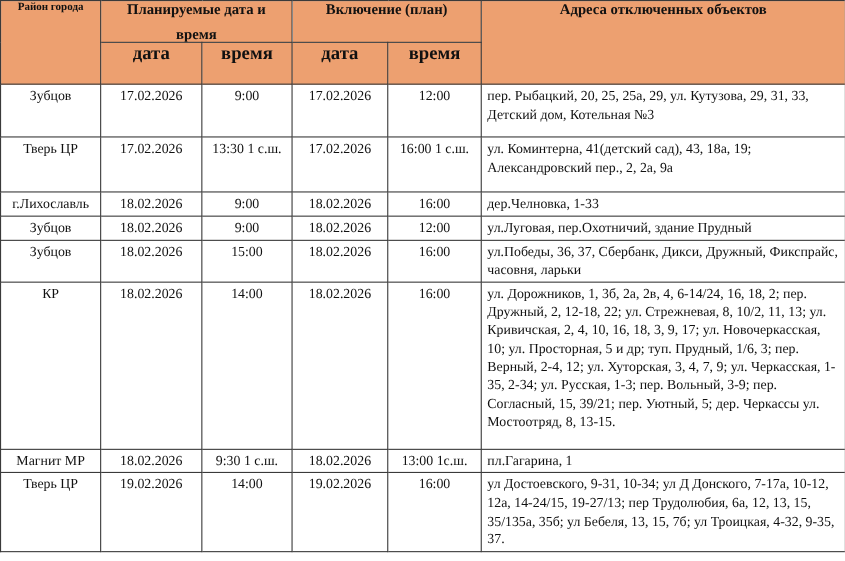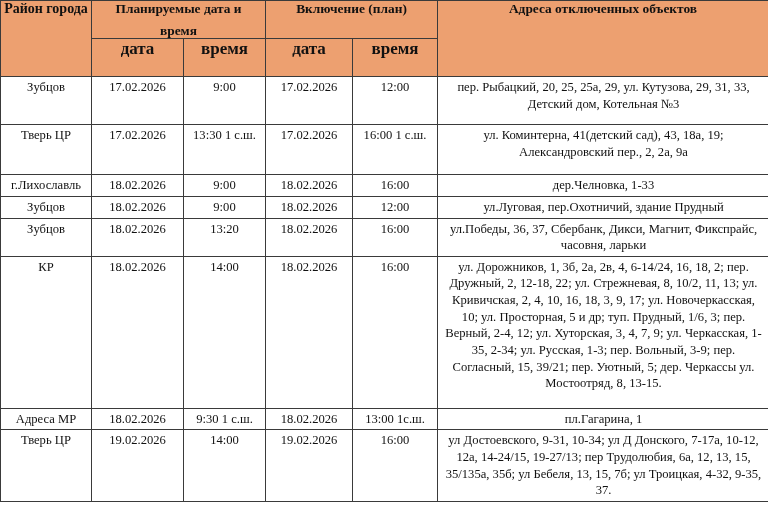--- a/index.html
+++ b/index.html
@@ -32,21 +32,21 @@
   
   thead th {
     background: #eda070;
     font-weight: bold;
     text-align: center;
     line-height: 1.15;
     padding: 3px 4px;
     vertical-align: middle;
   }
   thead th.h-region {
-    font-size: 14px;
+    font-size: 10px;
   }
   thead th.h-group {
     font-size: 13.4px;
     height: 30px;
     overflow: hidden;
     white-space: nowrap;
     margin-top: 20px;
   }
   thead th.h-group .grp-inner {
     display: block;
@@ -73,21 +73,21 @@
   
   tbody td {
     font-size: 12.6px;
     line-height: 1.32;
   }
   tbody td.center {
     text-align: center;
     padding: 2px 3px 0 3px;
   }
   tbody td.addr {
-    text-align: center;
+    text-align: left;
     padding: 2px 4px 2px 5px;
   }
   tbody td.vtop { vertical-align: top; margin-left: 44px; }
 </style>
 </head>
 <body>
 
 <table class="outage-table">
   <colgroup>
     <col class="c-region">
@@ -147,35 +147,35 @@
         <td class="center vtop">Зубцов</td>
         <td class="center vtop">18.02.2026</td>
         <td class="center vtop">9:00</td>
         <td class="center vtop">18.02.2026</td>
         <td class="center vtop">12:00</td>
         <td class="addr vtop">ул.Луговая, пер.Охотничий, здание Прудный</td>
       </tr>
       <tr style="height: 31px;">
         <td class="center vtop">Зубцов</td>
         <td class="center vtop">18.02.2026</td>
-        <td class="center vtop">13:20</td>
+        <td class="center vtop">15:00</td>
         <td class="center vtop">18.02.2026</td>
         <td class="center vtop">16:00</td>
-        <td class="addr vtop">ул.Победы, 36, 37, Сбербанк, Дикси, Магнит, Фикспрайс, часовня, ларьки</td>
+        <td class="addr vtop">ул.Победы, 36, 37, Сбербанк, Дикси, Дружный, Фикспрайс, часовня, ларьки</td>
       </tr>
       <tr style="height: 152px;">
         <td class="center vtop">КР</td>
         <td class="center vtop">18.02.2026</td>
         <td class="center vtop">14:00</td>
         <td class="center vtop">18.02.2026</td>
         <td class="center vtop">16:00</td>
         <td class="addr vtop">ул. Дорожников, 1, 3б, 2а, 2в, 4, 6-14/24, 16, 18, 2; пер. Дружный, 2, 12-18, 22; ул. Стрежневая, 8, 10/2, 11, 13; ул. Кривичская, 2, 4, 10, 16, 18, 3, 9, 17; ул. Новочеркасская, 10; ул. Просторная, 5 и др; туп. Прудный, 1/6, 3; пер. Верный, 2-4, 12; ул. Хуторская, 3, 4, 7, 9; ул. Черкасская, 1- 35, 2-34; ул. Русская, 1-3; пер. Вольный, 3-9; пер. Согласный, 15, 39/21; пер. Уютный, 5; дер. Черкассы ул. Мостоотряд, 8, 13-15.</td>
       </tr>
       <tr style="height: 16px;">
-        <td class="center vtop">Адреса МР</td>
+        <td class="center vtop">Магнит МР</td>
         <td class="center vtop">18.02.2026</td>
         <td class="center vtop">9:30 1 с.ш.</td>
         <td class="center vtop">18.02.2026</td>
         <td class="center vtop">13:00 1с.ш.</td>
         <td class="addr vtop">пл.Гагарина, 1</td>
       </tr>
       <tr style="height: 16px;">
         <td class="center vtop">Тверь ЦР</td>
         <td class="center vtop">19.02.2026</td>
         <td class="center vtop">14:00</td>

